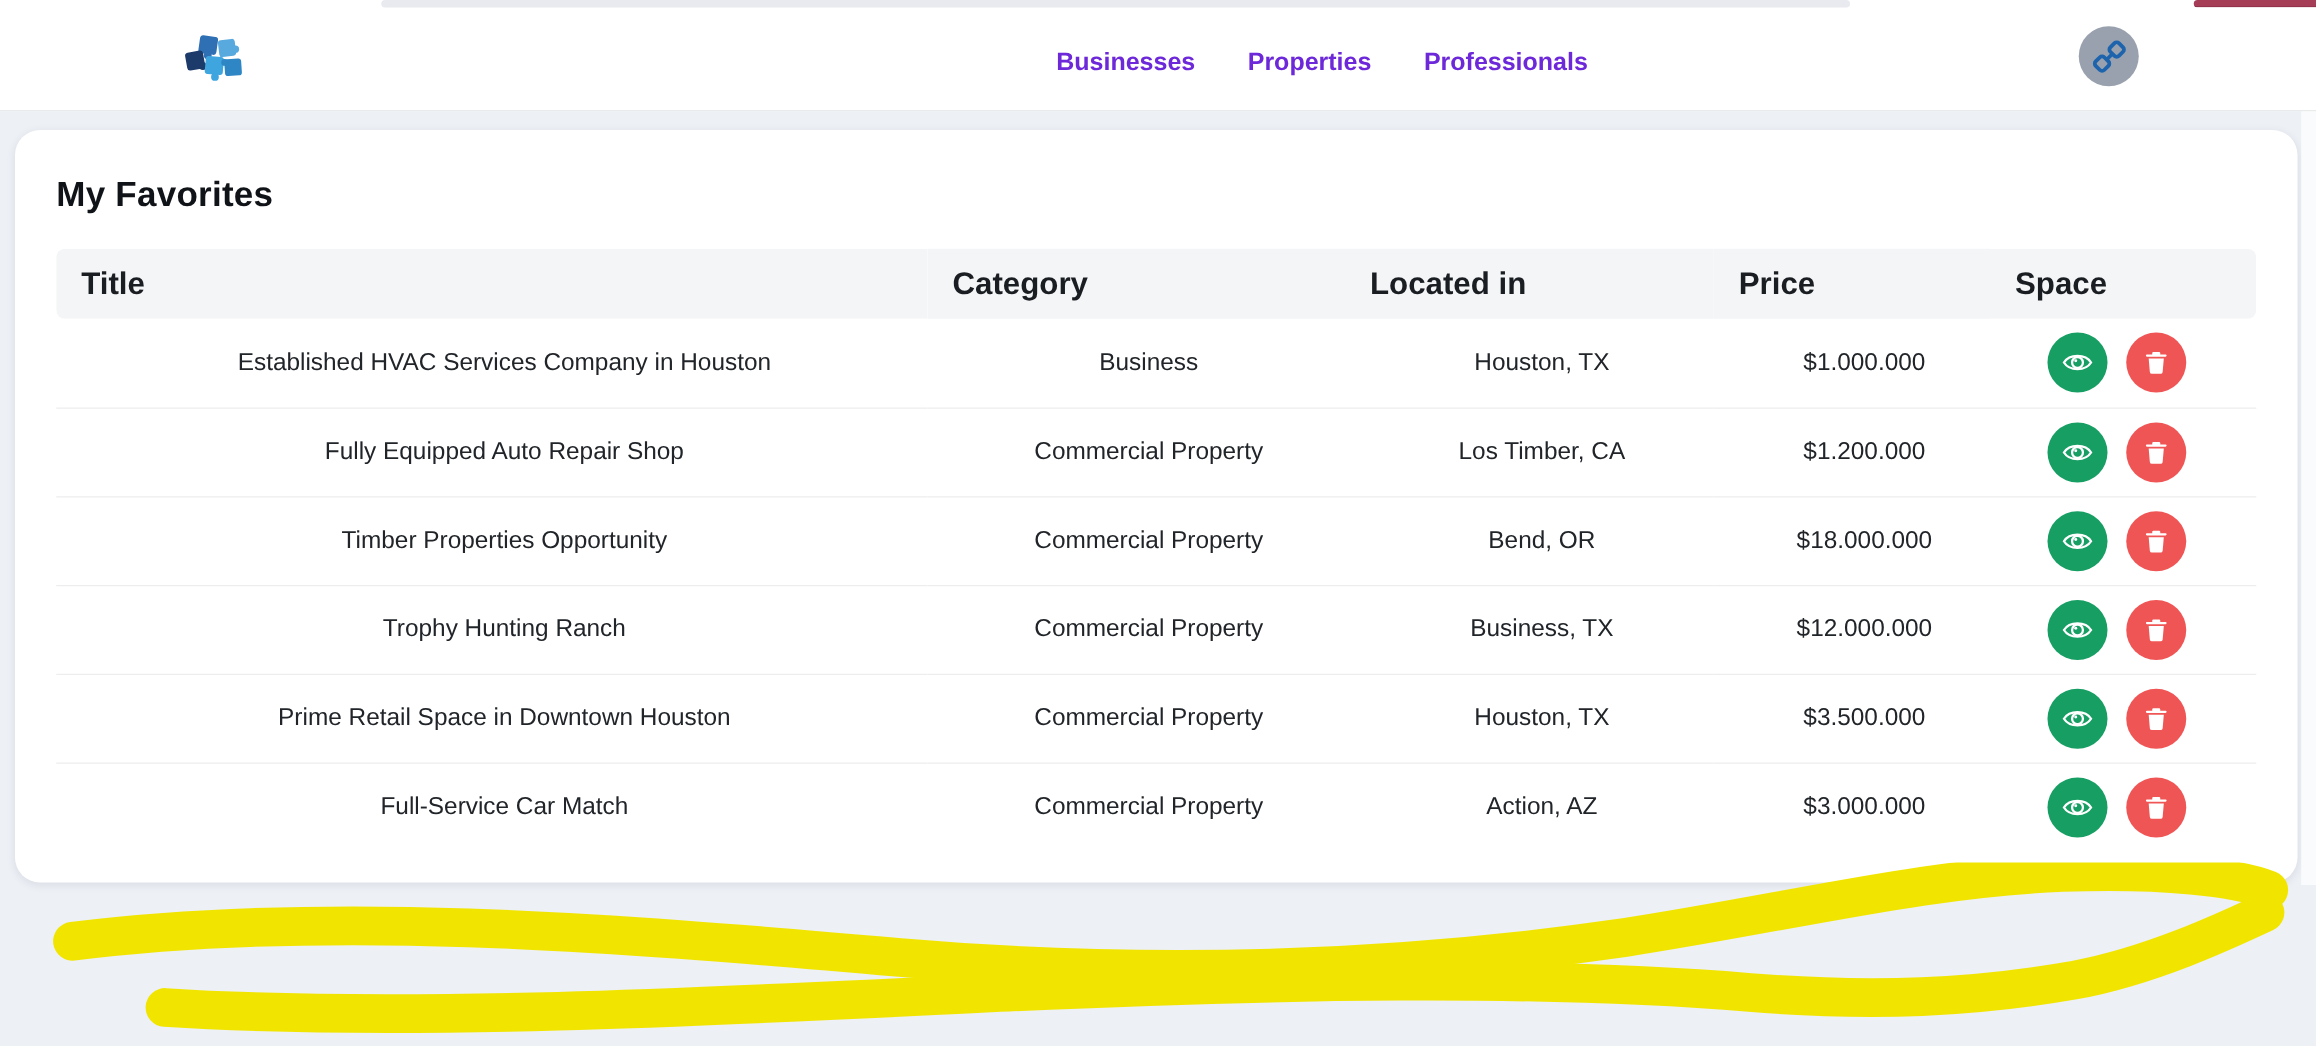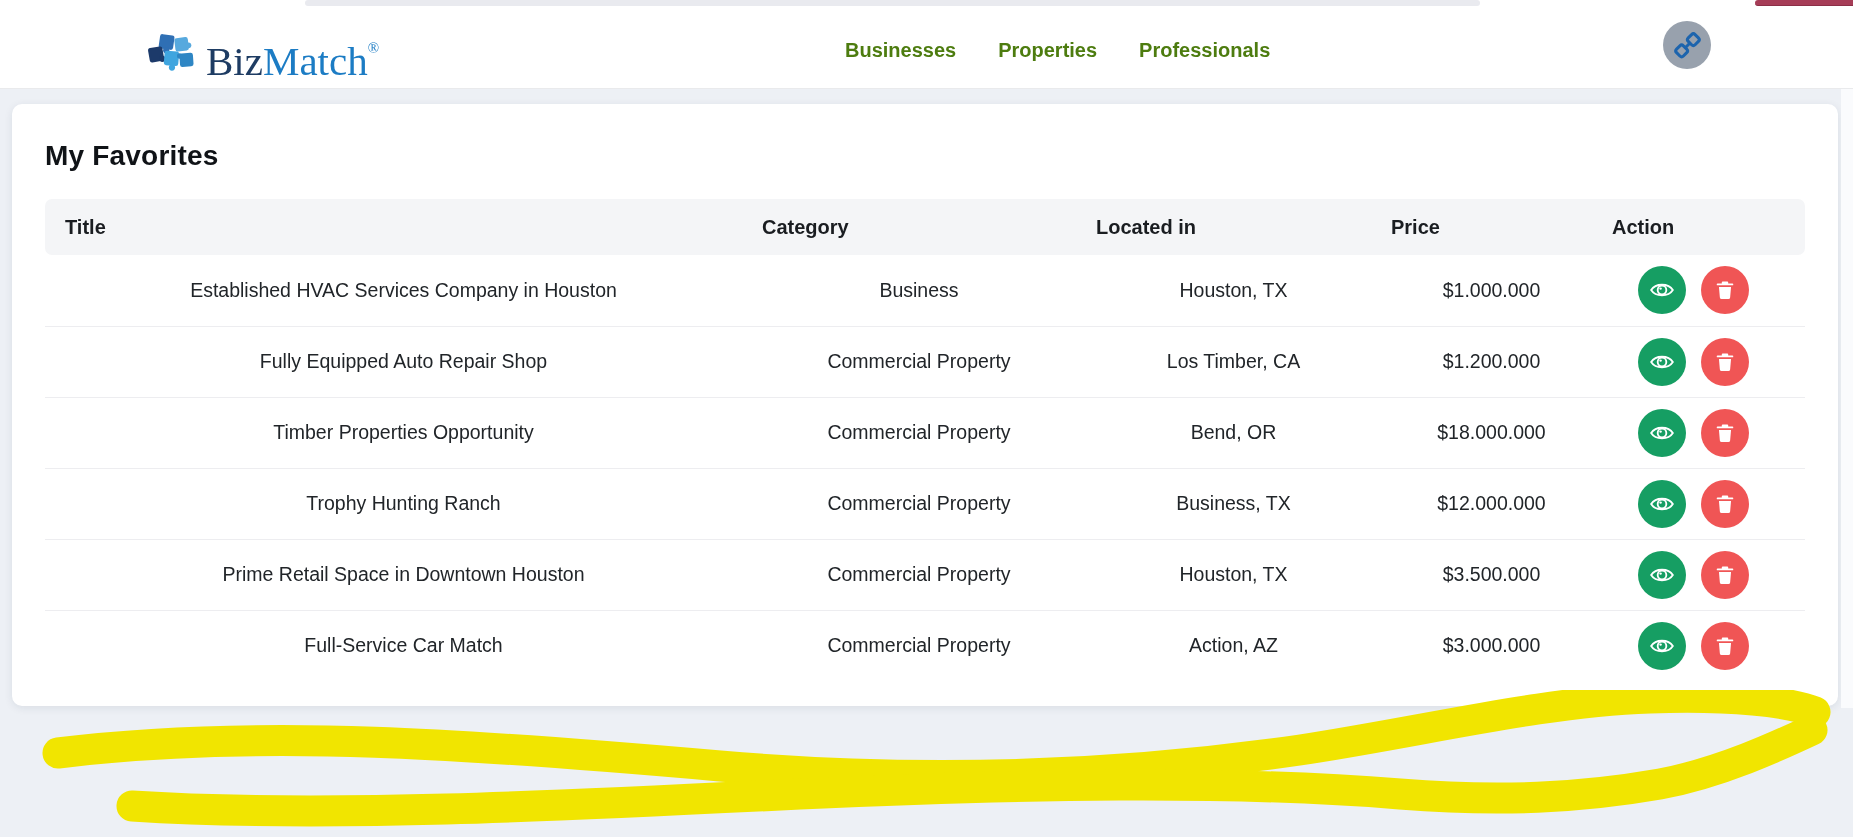--- a/index.html
+++ b/index.html
@@ -16,36 +16,36 @@
   .top-accent{position:absolute;top:0;left:1755px;width:98px;height:5px;border-radius:3px 0 0 3px;border-bottom:1px solid #8c2f47;}
   .top-line{position:absolute;top:11px;left:0;width:1853px;height:1px;background:#e7e8ec;}
   
   .header{position:absolute;top:12px;left:0;width:1853px;height:76px;background:#ffffff;border-bottom:1px solid #e9eaec;z-index:20;}
   .logo{position:absolute;left:142px;top:14px;display:flex;align-items:center;cursor:pointer;}
   .logo-text{font-family:"Liberation Serif", serif;font-size:41px;line-height:44px;margin-left:6px;}
   .logo-biz{font-weight:500;}
   .logo-match{font-weight:500;}
   .logo-reg{font-size:15px;vertical-align:22px;}
   .nav{position:absolute;left:845px;top:0;height:76px;display:flex;align-items:center;gap:42px;}
-  .nav-item{font-size:20px;font-weight:700;color:#4d7c0f;cursor:pointer;white-space:nowrap;}
+  .nav-item{font-size:20px;font-weight:700;color:#6d28d9;cursor:pointer;white-space:nowrap;}
   .avatar{position:absolute;left:1663px;top:9px;width:48px;height:48px;border-radius:50%;display:flex;align-items:center;justify-content:center;cursor:pointer;}
   
   .scrollbar-track{position:absolute;top:12px;right:0;width:12px;height:696px;background:#fafbfd;z-index:15;}
   
   .card{
     position:absolute;left:12px;top:104px;width:1826px;height:602px;
-    background:#ffffff;border-radius:10px;
+    background:#ffffff;border-radius:20px;
     box-shadow:0 2px 8px rgba(25,39,70,.09);
     z-index:5;
   }
   .page-title{margin:36px 0 0 33px;font-size:28px;font-weight:700;color:#101317;letter-spacing:.2px;}
   table{border-collapse:collapse;table-layout:fixed;width:1760px;margin:27px 33px 0 33px;}
   col.c1{width:697px;} col.c2{width:334px;} col.c3{width:295px;} col.c4{width:221px;} col.c5{width:213px;}
   thead tr{height:56px;background:#f4f5f7;}
-  thead th{font-size:20px;font-weight:700;color:#1a1d21;text-align:left;padding:0 0 0 20px;}
+  thead th{font-size:25px;font-weight:700;color:#1a1d21;text-align:left;padding:0 0 0 20px;}
   thead th:first-child{border-radius:7px 0 0 7px;}
   thead th:last-child{border-radius:0 7px 7px 0;}
   tbody tr{height:71px;border-bottom:1px solid #ededf0;}
   tbody tr:last-child{border-bottom:none;}
   tbody td{font-size:19.5px;color:#212529;text-align:center;padding:0 0 0 20px;}
   td.c-action{padding-left:0;}
   .act-btn{width:48px;height:48px;border-radius:50%;border:none;display:inline-flex;align-items:center;justify-content:center;margin-right:10px;cursor:pointer;padding:0;vertical-align:middle;}
   
   .scribble{position:absolute;left:0;top:690px;z-index:40;pointer-events:none;}
 </style>
@@ -67,21 +67,20 @@
         <circle cx="25" cy="18" r="3.2" fill="#2f6fb4"></circle>
         <rect x="34" y="5" width="14" height="14" rx="2.5" fill="#57a9de" transform="rotate(-7 41 12)"></rect>
         <circle cx="48" cy="13" r="3" fill="#57a9de"></circle>
         <rect x="7" y="15" width="15" height="15" rx="2.5" fill="#1c3a6a" transform="rotate(-10 14 22)"></rect>
         <circle cx="21" cy="27" r="3.2" fill="#1c3a6a"></circle>
         <rect x="23" y="19" width="15" height="15" rx="2.5" fill="#3fa5df" transform="rotate(5 30 26)"></rect>
         <circle cx="31" cy="36" r="3.2" fill="#3fa5df"></circle>
         <rect x="39" y="21" width="14" height="14" rx="2.5" fill="#2e86c4" transform="rotate(-4 46 28)"></rect>
         <circle cx="39" cy="24" r="2.8" fill="#2e86c4"></circle>
       </svg>
-      <div class="logo-text"><span class="logo-biz" style="color: rgb(30, 60, 99);">Biz</span><span class="logo-match" style="color: rgb(28, 124, 196);">Match</span><span class="logo-reg" style="color: rgb(28, 124, 196);">®</span></div>
     </div>
     <nav class="nav">
       <span class="nav-item">Businesses</span>
       <span class="nav-item">Properties</span>
       <span class="nav-item">Professionals</span>
     </nav>
     <div class="avatar" style="background-color: rgb(152, 161, 173);">
       <svg width="27" height="27" viewBox="0 0 24 24" fill="none" stroke="#1d64ad" stroke-width="2.7" stroke-linejoin="round">
         <rect x="2.5" y="12.5" width="8.6" height="8.6" rx="2.2" transform="rotate(-45 6.8 16.8)"></rect>
         <rect x="12.9" y="2.5" width="8.6" height="8.6" rx="2.2" transform="rotate(-45 17.2 6.8)"></rect>
@@ -101,21 +100,21 @@
           <col class="c3">
           <col class="c4">
           <col class="c5">
         </colgroup>
       <thead>
         <tr>
           <th>Title</th>
           <th>Category</th>
           <th>Located in</th>
           <th>Price</th>
-          <th>Action</th>
+          <th>Space</th>
         </tr>
       </thead>
       <tbody id="rows">
     <tr>
       <td class="c-title">Established HVAC Services Company in Houston</td>
       <td class="c-cat">Business</td>
       <td class="c-loc">Houston, TX</td>
       <td class="c-price">$1.000.000</td>
       <td class="c-action">
         <button class="act-btn" style="background-color: rgb(22, 158, 99);">

